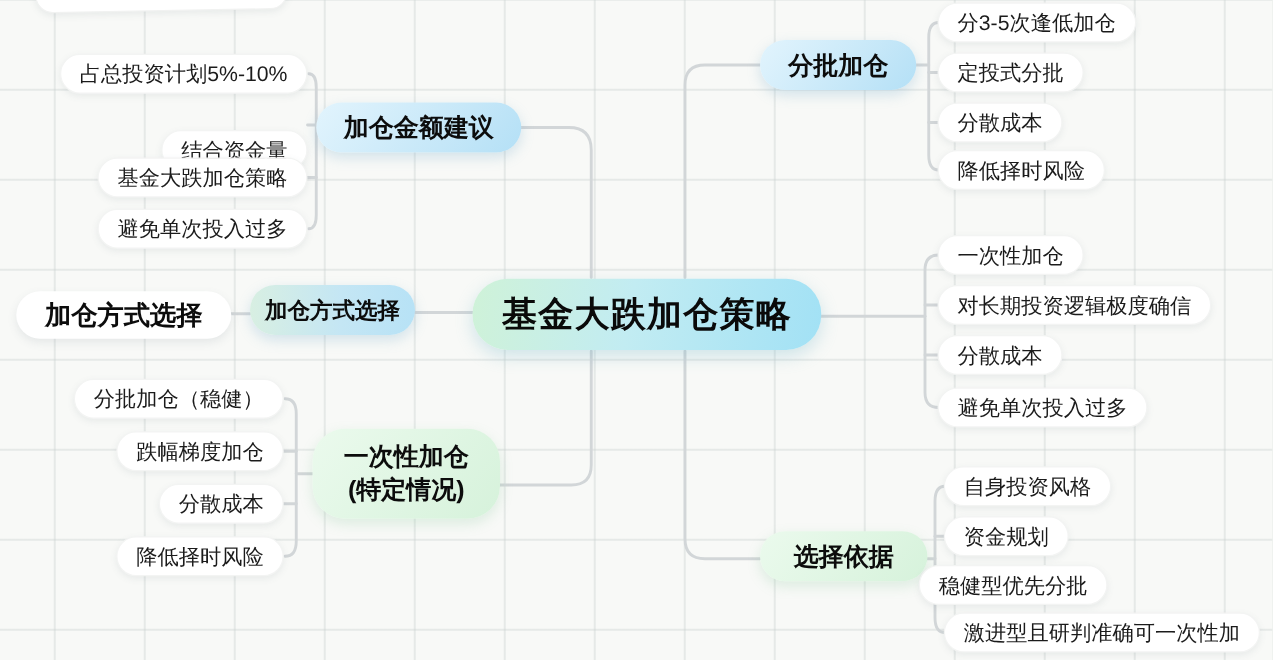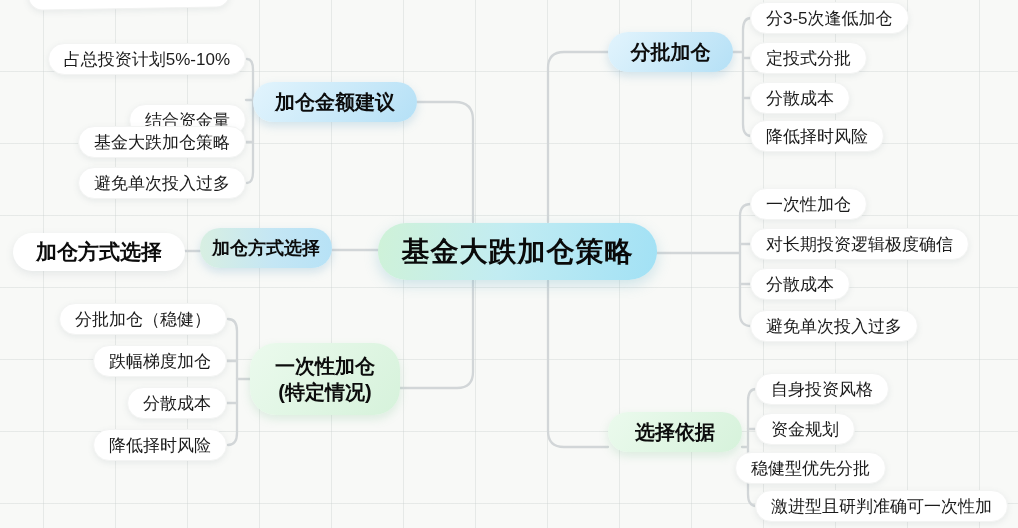--- a/index.html
+++ b/index.html
@@ -124,19 +124,19 @@
   <div class="node child" style="left:750px;top:2px;">分3-5次逢低加仓</div>
   <div class="node child" style="left:750px;top:42px;">定投式分批</div>
   <div class="node child" style="left:750px;top:82px;">分散成本</div>
   <div class="node child" style="left:750px;top:120px;">降低择时风险</div>
 
   <div class="node child" style="left:750px;top:188px;">一次性加仓</div>
   <div class="node child" style="left:750px;top:228px;">对长期投资逻辑极度确信</div>
   <div class="node child" style="left:750px;top:268px;">分散成本</div>
   <div class="node child" style="left:750px;top:310px;">避免单次投入过多</div>
 
-  <div class="node topic topic-green" style="left:608px;top:412px;width:134px;height:40px;">选择依据</div>
+  <div class="node topic topic-green" style="left:608px;top:425px;width:134px;height:40px;">选择依据</div>
   <div class="node child" style="left:755px;top:373px;">自身投资风格</div>
   <div class="node child" style="left:755px;top:413px;">资金规划</div>
   <div class="node child" style="left:735px;top:452px;text-align:center;">稳健型优先分批</div>
   <div class="node child" style="left:755px;top:490px;">激进型且研判准确可一次性加</div>
 
 </div>
 
 </body></html>

